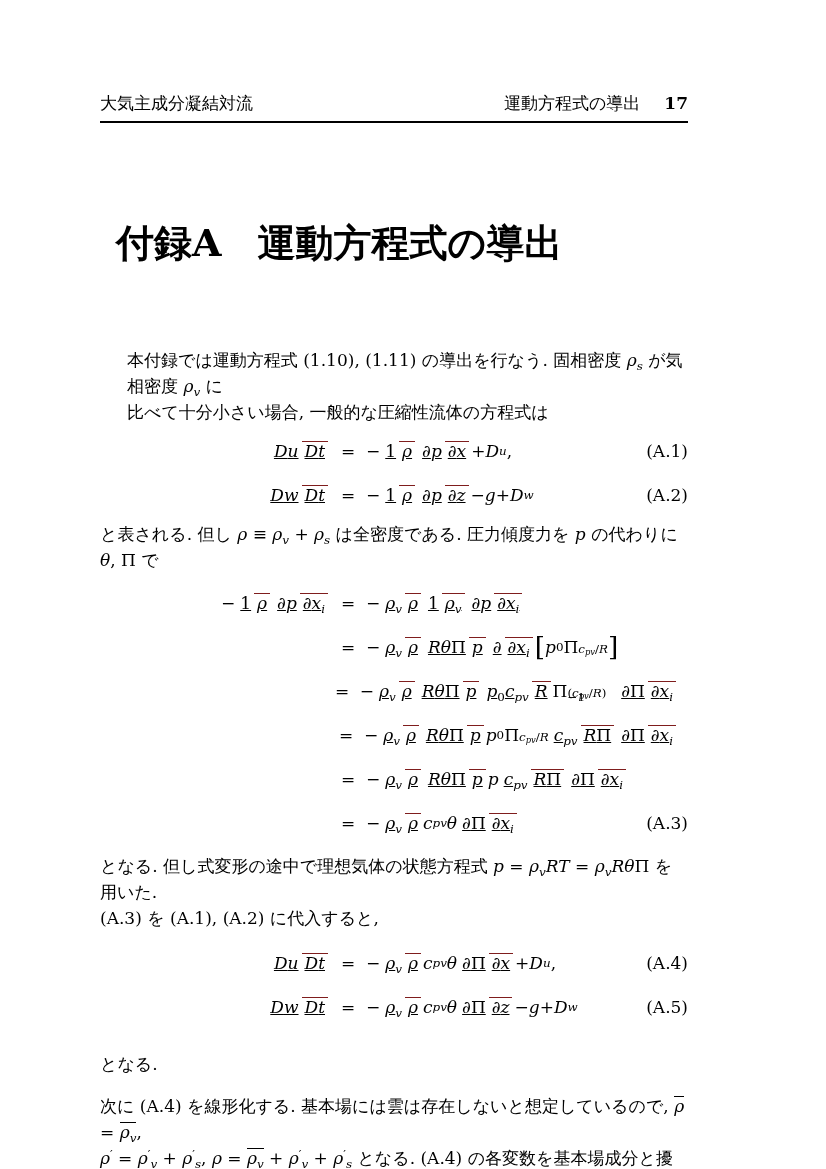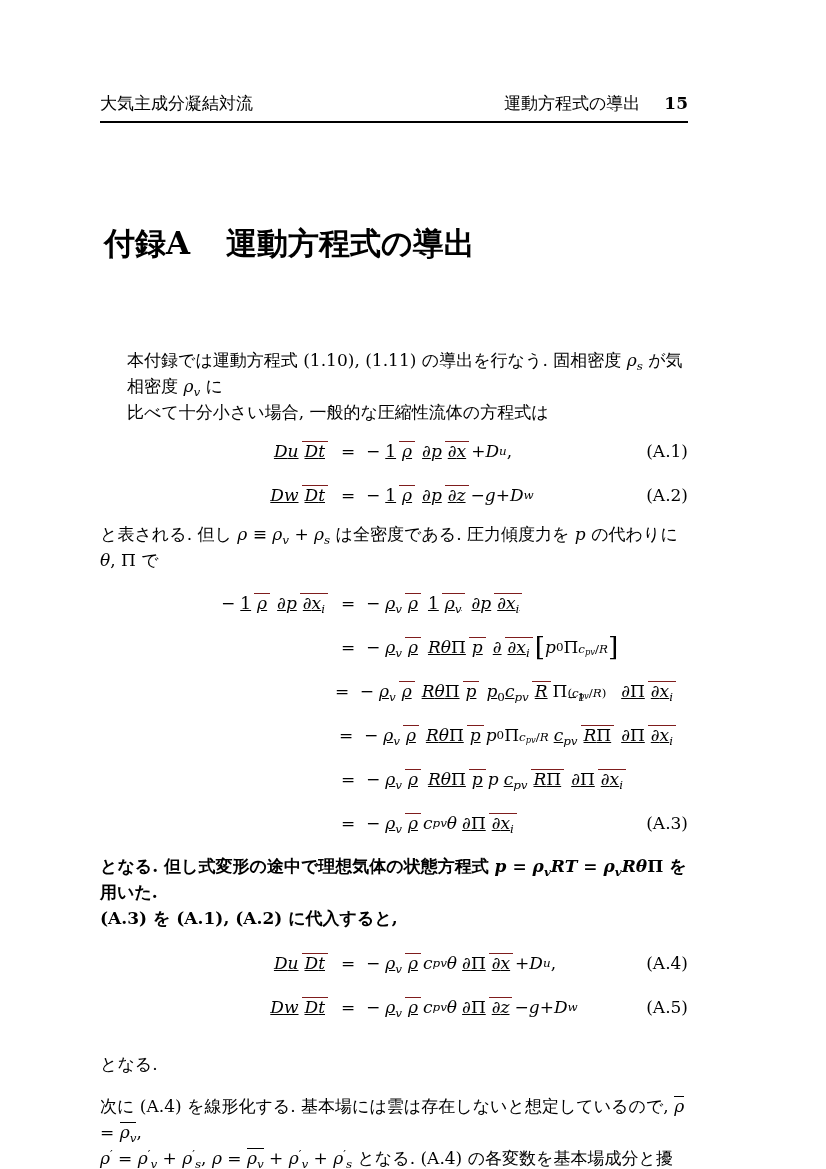--- a/index.html
+++ b/index.html
@@ -8,27 +8,27 @@
     padding:90px 138px 0 100px;background:#fff;color:#000;
     font-family:"DejaVu Serif","Liberation Serif",serif;
     font-size:17px;line-height:26px;overflow:hidden;
   }
   
   .hdr{display:flex;justify-content:space-between;align-items:baseline;
        border-bottom:2px solid #000;padding-bottom:5px;}
   .hdr-right{display:flex;align-items:baseline;gap:24px;}
   .pageno{font-weight:bold;}
   
-  .title{margin:100px 0 0 4px;font-size:31px;line-height:40px;font-weight:bold;}
+  .title{margin:100px 0 0 16px;font-size:38px;line-height:40px;font-weight:bold;}
   .title .t-label{margin-right:36px;}
   
   .para{margin:0;}
   .m-p1{margin-top:84px;margin-left:27px;}
   .m-p2{margin-top:0;}
-  .m-p3{margin-top:8px;font-weight:bold;}
+  .m-p3{margin-top:8px;}
   .m-p4{margin-top:22px;}
   .m-p5{margin-top:16px;}
   .pline{min-height:26px;}
   
   .eqblock{margin:4px 0;}
   .m-b1{margin-top:4px;}
   .m-b2{margin-top:8px;}
   .m-b3{margin-top:10px;}
   .eqrow{display:flex;align-items:center;min-height:43px;}
   .eq-lhs{width:230px;display:flex;justify-content:flex-end;align-items:center;}
@@ -50,21 +50,21 @@
 </style>
 </head>
 <body>
 
 <div class="page">
 
   <div class="hdr">
     <span>大気主成分凝結対流</span>
     <span class="hdr-right">
       <span>運動方程式の導出</span>
-      <span class="pageno">15</span>
+      <span class="pageno">17</span>
     </span>
   </div>
 
   <h1 class="title">
     <span class="t-label">付録A</span><span>運動方程式の導出</span>
   </h1>
 
   <div class="para m-p1">
     <div class="pline"><span class="mo">本</span><span class="mo">付</span><span class="mo">録</span><span class="mo">で</span><span class="mo">は</span><span class="mo">運</span><span class="mo">動</span><span class="mo">方</span><span class="mo">程</span><span class="mo">式</span><span class="mo"> </span><span class="rm"><span class="mo">(</span><span class="mo">1</span><span class="mo">.</span><span class="mo">1</span><span class="mo">0</span><span class="mo">)</span><span class="mo">,</span><span class="mo"> </span><span class="mo">(</span><span class="mo">1</span><span class="mo">.</span><span class="mo">1</span><span class="mo">1</span><span class="mo">)</span></span><span class="mo"> </span><span class="mo">の</span><span class="mo">導</span><span class="mo">出</span><span class="mo">を</span><span class="mo">行</span><span class="mo">な</span><span class="mo">う</span><span class="mo">.</span><span class="mo"> </span><span class="mo">固</span><span class="mo">相</span><span class="mo">密</span><span class="mo">度</span><span class="mo"> </span><span class="mi">ρ</span><sub class="msub"><span class="mi">s</span></sub><span class="mo"> </span><span class="mo">が</span><span class="mo">気</span><span class="mo">相</span><span class="mo">密</span><span class="mo">度</span><span class="mo"> </span><span class="mi">ρ</span><sub class="msub"><span class="mi">v</span></sub><span class="mo"> </span><span class="mo">に</span></div>
     <div class="pline"><span class="mo">比</span><span class="mo">べ</span><span class="mo">て</span><span class="mo">十</span><span class="mo">分</span><span class="mo">小</span><span class="mo">さ</span><span class="mo">い</span><span class="mo">場</span><span class="mo">合</span><span class="mo">,</span><span class="mo"> </span><span class="mo">一</span><span class="mo">般</span><span class="mo">的</span><span class="mo">な</span><span class="mo">圧</span><span class="mo">縮</span><span class="mo">性</span><span class="mo">流</span><span class="mo">体</span><span class="mo">の</span><span class="mo">方</span><span class="mo">程</span><span class="mo">式</span><span class="mo">は</span></div>

